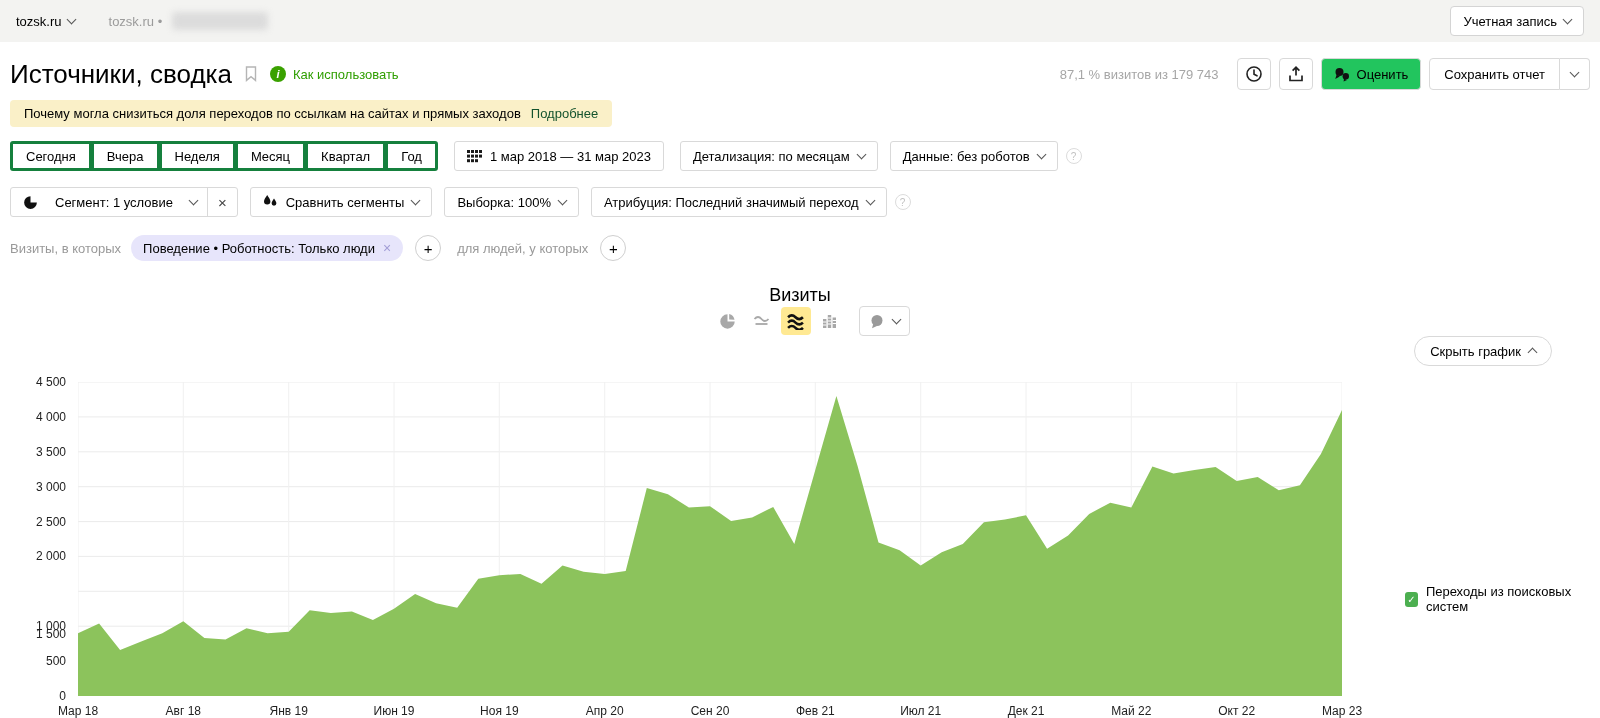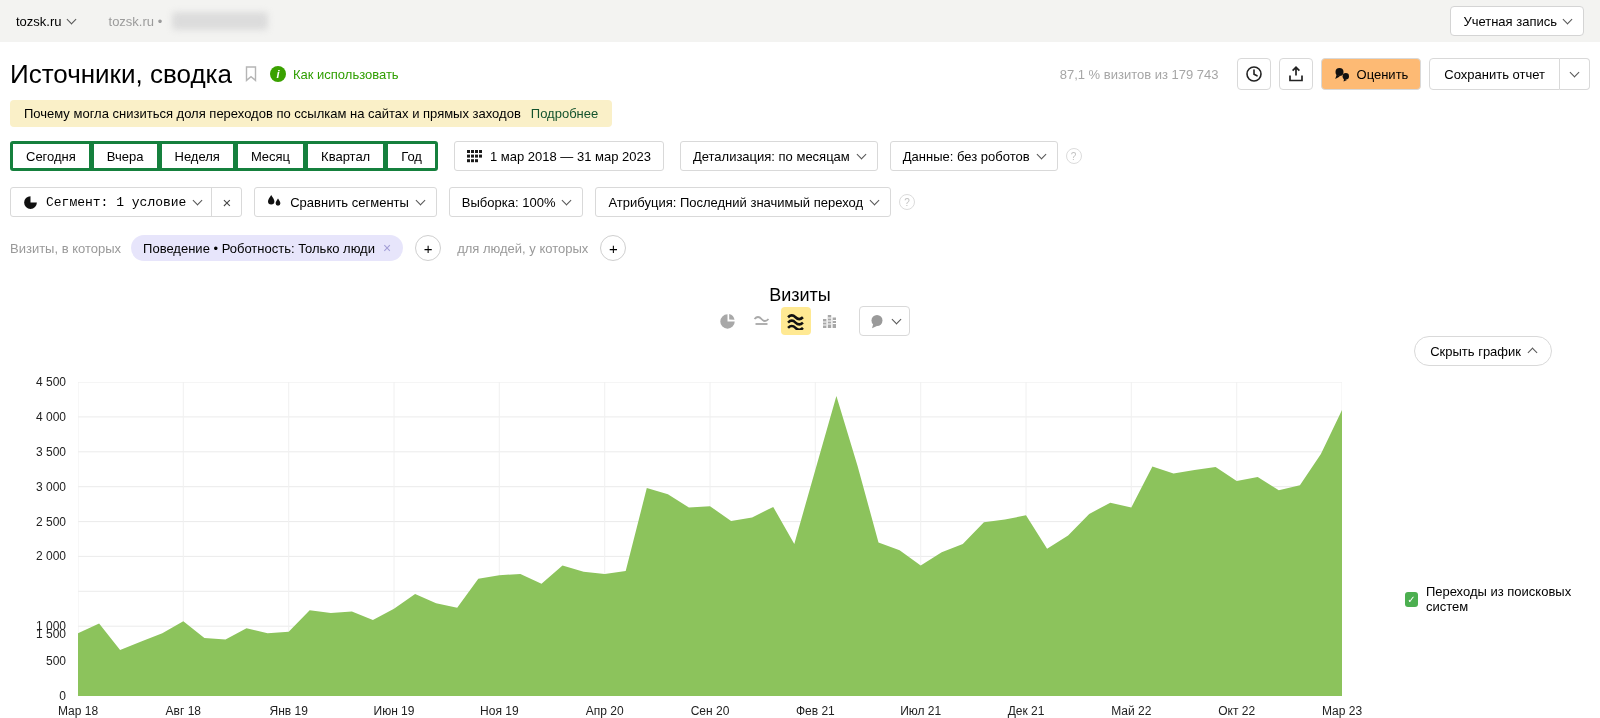--- a/index.html
+++ b/index.html
@@ -24,21 +24,21 @@
   .hdr { display:flex; align-items:center; margin-top:16px; }
   .title { font-size:26px; font-weight:400; }
   .bm-icon { margin-left:12px; display:inline-flex; }
   .info-dot { margin-left:12px; width:16px; height:16px; border-radius:50%; background:#3aa100; color:#fff;
     font-size:11px; font-weight:700; display:inline-flex; align-items:center; justify-content:center; font-style:italic;}
   .howto { margin-left:7px; color:#2f9e00; cursor:pointer; }
   .hdr-right { margin-left:auto; display:flex; align-items:center; gap:8px; }
   .share-txt { color:#a6a6a6; margin-right:10px; }
   .icon-btn { width:34px; height:32px; background:#fff; border:1px solid #d9d9d9; border-radius:4px;
     display:flex; align-items:center; justify-content:center; cursor:pointer; }
-  .rate-btn { height:32px; background:#fdba74; border:1px solid #d9d9d9; border-radius:4px; padding:0 12px;
+  .rate-btn { height:32px; background:#22c55e; border:1px solid #d9d9d9; border-radius:4px; padding:0 12px;
     display:flex; align-items:center; gap:7px; cursor:pointer; }
   .split { display:inline-flex; height:32px; }
   .split .main { background:#fff; border:1px solid #d9d9d9; border-radius:4px 0 0 4px; padding:0 14px;
     display:flex; align-items:center; cursor:pointer; }
   .split .arrow { background:#fff; border:1px solid #d9d9d9; border-left:none; border-radius:0 4px 4px 0;
     width:30px; display:flex; align-items:center; justify-content:center; cursor:pointer; }
 
   
   .banner { margin-top:10px; display:inline-flex; gap:10px; background:#faf0c8; border-radius:4px;
     padding:6px 14px; align-items:center; }
@@ -52,21 +52,21 @@
   .pbtn:first-child { border-radius:3px 0 0 3px; margin-left:0; }
   .pbtn:last-child { border-radius:0 3px 3px 0; }
   .fbtn { background:#fff; border:1px solid #d9d9d9; border-radius:3px; height:30px; padding:0 12px;
     display:inline-flex; align-items:center; gap:8px; cursor:pointer; }
   .gap12 { margin-left:12px; } .gap16 { margin-left:16px; }
   .help-dot { width:16px; height:16px; border-radius:50%; border:1px solid #dcdcdc; color:#c2c2c2;
     font-size:10px; display:inline-flex; align-items:center; justify-content:center; margin-left:8px; }
   .xseg { border-left:1px solid #d9d9d9; padding:0 10px; align-self:stretch; display:flex; align-items:center;
     cursor:pointer; font-size:15px; color:#444; }
   .grp { display:inline-flex; background:#fff; border:1px solid #d9d9d9; border-radius:3px; height:30px; align-items:center; }
-  .grp .lbl { padding:0 10px 0 12px; display:flex; align-items:center; gap:8px; cursor:pointer;font-family:Liberation Mono, monospace; }
+  .grp .lbl { padding:0 10px 0 12px; display:flex; align-items:center; gap:17px; cursor:pointer; }
 
   
   .seg-row { margin-top:18px; display:flex; align-items:center; color:#999; }
   .chip { background:#e7e5fb; border-radius:14px; padding:5px 12px; color:#000; margin-left:10px;
     display:inline-flex; align-items:center; gap:8px; }
   .chip .x { color:#a29dd6; cursor:pointer; font-size:14px; }
   .plus-circle { width:26px; height:26px; border-radius:50%; border:1px solid #cfcfcf; background:#fff;
     display:inline-flex; align-items:center; justify-content:center; font-size:15px; color:#000; cursor:pointer; margin-left:12px; }
 
   

